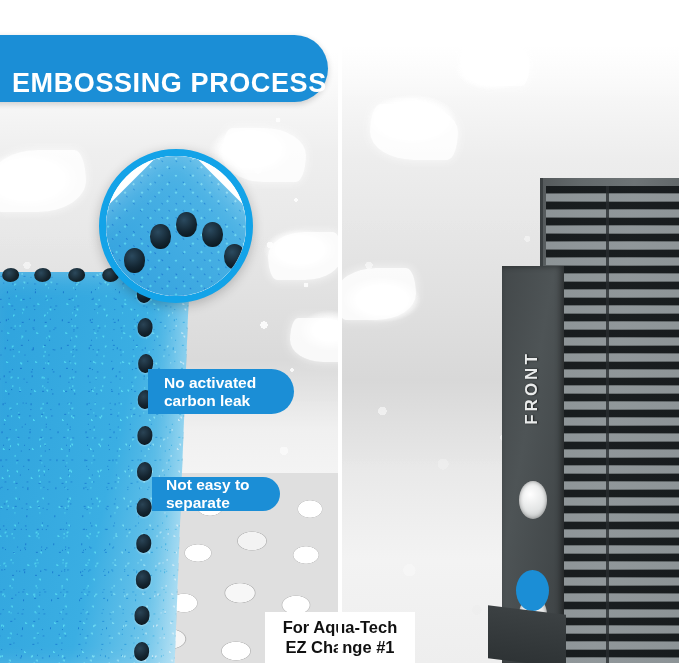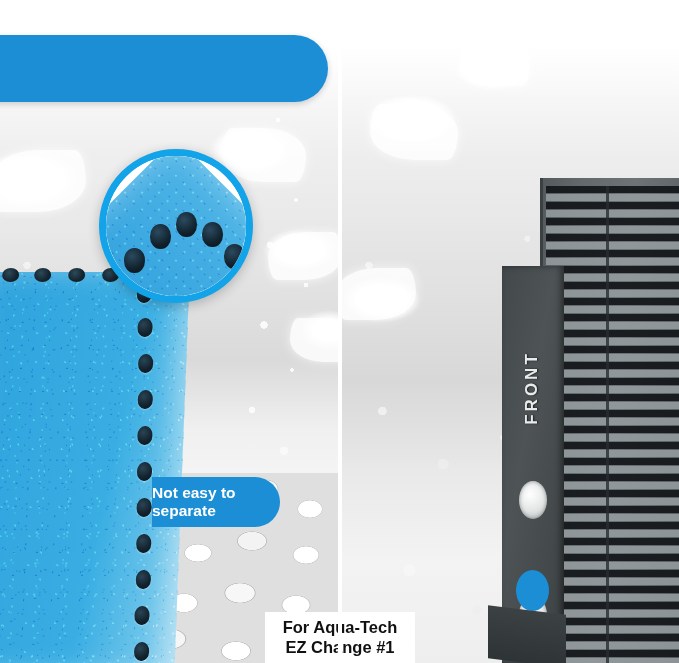--- a/index.html
+++ b/index.html
@@ -178,21 +178,21 @@
   
   .banner{position:absolute;background:#1b8ed6;color:#fff;font-weight:800;
     letter-spacing:.6px;line-height:1.06;display:flex;align-items:center;z-index:30;
     box-shadow:0 2px 6px rgba(0,0,0,.18);}
   #title-left{left:-24px;top:35px;width:352px;height:67px;border-radius:0 34px 34px 0;
     padding:0 0 0 36px;font-size:27px;box-sizing:border-box;}
 
   .callout{position:absolute;background:#1b8ed6;color:#fff;font-weight:700;
     font-size:15.5px;line-height:1.16;display:flex;align-items:center;z-index:30;}
   #co-l1{left:148px;top:369px;width:146px;height:45px;border-radius:0 23px 23px 0;padding-left:16px;box-sizing:border-box;}
-  #co-l2{left:152px;top:477px;width:128px;height:50px;border-radius:0 25px 25px 0;padding-left:0;box-sizing:border-box;}
+  #co-l2{left:152px;top:477px;width:128px;height:34px;border-radius:0 25px 25px 0;padding-left:14px;box-sizing:border-box;}
 
   
   #caption{position:absolute;left:265px;top:612px;width:150px;height:51px;background:#ffffff;
     color:#111;font-size:16.5px;font-weight:700;line-height:1.2;z-index:35;
     display:flex;flex-direction:column;justify-content:center;align-items:center;text-align:center;}
 </style>
 </head>
 <body>
 
 <div id="stage">
@@ -246,30 +246,37 @@
       <div class="inner">
         <div class="chev"></div>
         <div class="dot-v" style="left:18px;top:92px;"></div>
         <div class="dot-v" style="left:44px;top:68px;"></div>
         <div class="dot-v" style="left:70px;top:56px;"></div>
         <div class="dot-v" style="left:96px;top:66px;"></div>
         <div class="dot-v" style="left:118px;top:88px;"></div>
       </div>
     </div>
 
+    <div class="callout" id="co-l1">
+      <span>
+        <span>No activated</span><br>
+        <span>carbon leak</span>
+      </span>
+    </div>
     <div class="callout" id="co-l2">
       <span>
         <span>Not easy to</span><br>
         <span>separate</span>
       </span>
     </div>
 
     <div class="banner" id="title-left">
       <span>
         <br>
+        <span>EMBOSSING PROCESS</span>
       </span>
     </div>
   </div>
 
   <div class="panel" id="panel-right">
     <div class="bg bg-right"></div>
     <div class="speckle"></div>
 
     <div class="fish" style="left:28px;top:104px;width:88px;height:56px;transform:scaleX(-1);">
         <b></b>

